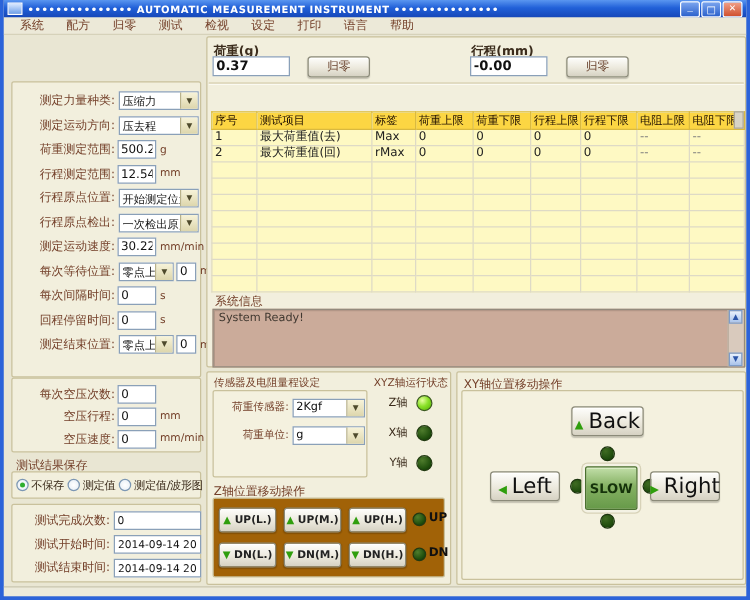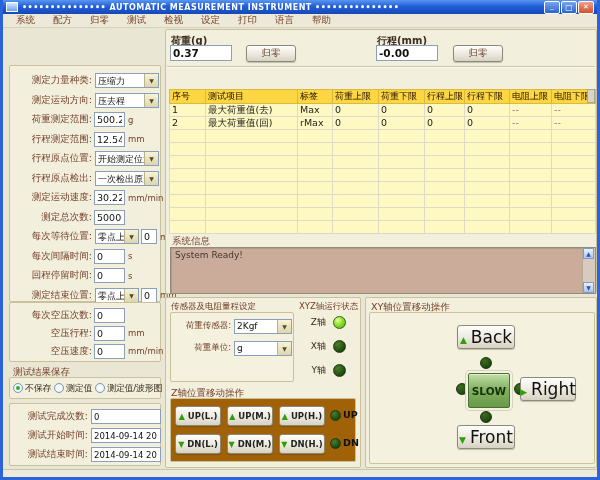--- a/index.html
+++ b/index.html
@@ -164,24 +164,20 @@
       <span class="flabel">行程原点检出:</span>
       <span class="combo cw">
           <span class="cval">一次检出原点</span>
           <span class="carrow"></span>
         </span>
     </div>
     <div class="prow">
       <span class="flabel">测定运动速度:</span>
       <input class="tin iw" value="30.22" style="">
       <span class="suffix">mm/min</span>
-    </div>
-    <div class="prow">
-      <span class="flabel">测定总次数:</span>
-      <input class="tin iw" value="500000" style="">
     </div>
     <div class="prow">
       <span class="flabel">每次等待位置:</span>
       <span class="combo cs">
           <span class="cval">零点上方</span>
           <span class="carrow"></span>
         </span>
       <input class="tin it" value="0" style="">
       <span class="suffix">mm</span>
     </div>
@@ -476,29 +472,29 @@
   </div>
 
   <div class="gbox" style="left:362px;top:297px;width:232px;height:171px;">
     <span class="gtitle" style="left:5px;top:3px;">XY轴位置移动操作</span>
     <div class="gbox" style="left:3px;top:14px;width:226px;height:152px;background:#f4f1df;">
       <div class="btn mbtn" style="left:87px;top:12px;width:58px;height:24px;">
           <span class="arr up"></span>
           <span>Back</span>
         </div>
       <span class="dot" style="left:110px;top:44px;"></span>
+      <div class="btn mbtn" style="left:22px;top:64px;width:56px;height:24px;">
+          <span class="arr lt"></span>
+          <span>Left</span>
+        </div>
       <span class="dot" style="left:86px;top:70px;"></span>
       <div class="slowbtn" style="left:98px;top:60px;width:40px;height:33px;">SLOW</div>
       <span class="dot" style="left:144px;top:70px;"></span>
       <div class="btn mbtn" style="left:150px;top:64px;width:56px;height:24px;">
           <span class="arr rt"></span>
           <span>Right</span>
         </div>
       <span class="dot" style="left:110px;top:98px;"></span>
-      <div class="btn mbtn" style="left:87px;top:112px;width:58px;height:24px;">
-          <span class="arr dn"></span>
-          <span>Front</span>
-        </div>
     </div>
   </div>
 
   <div class="statusbar"></div>
 </div>
 
 </body></html>

